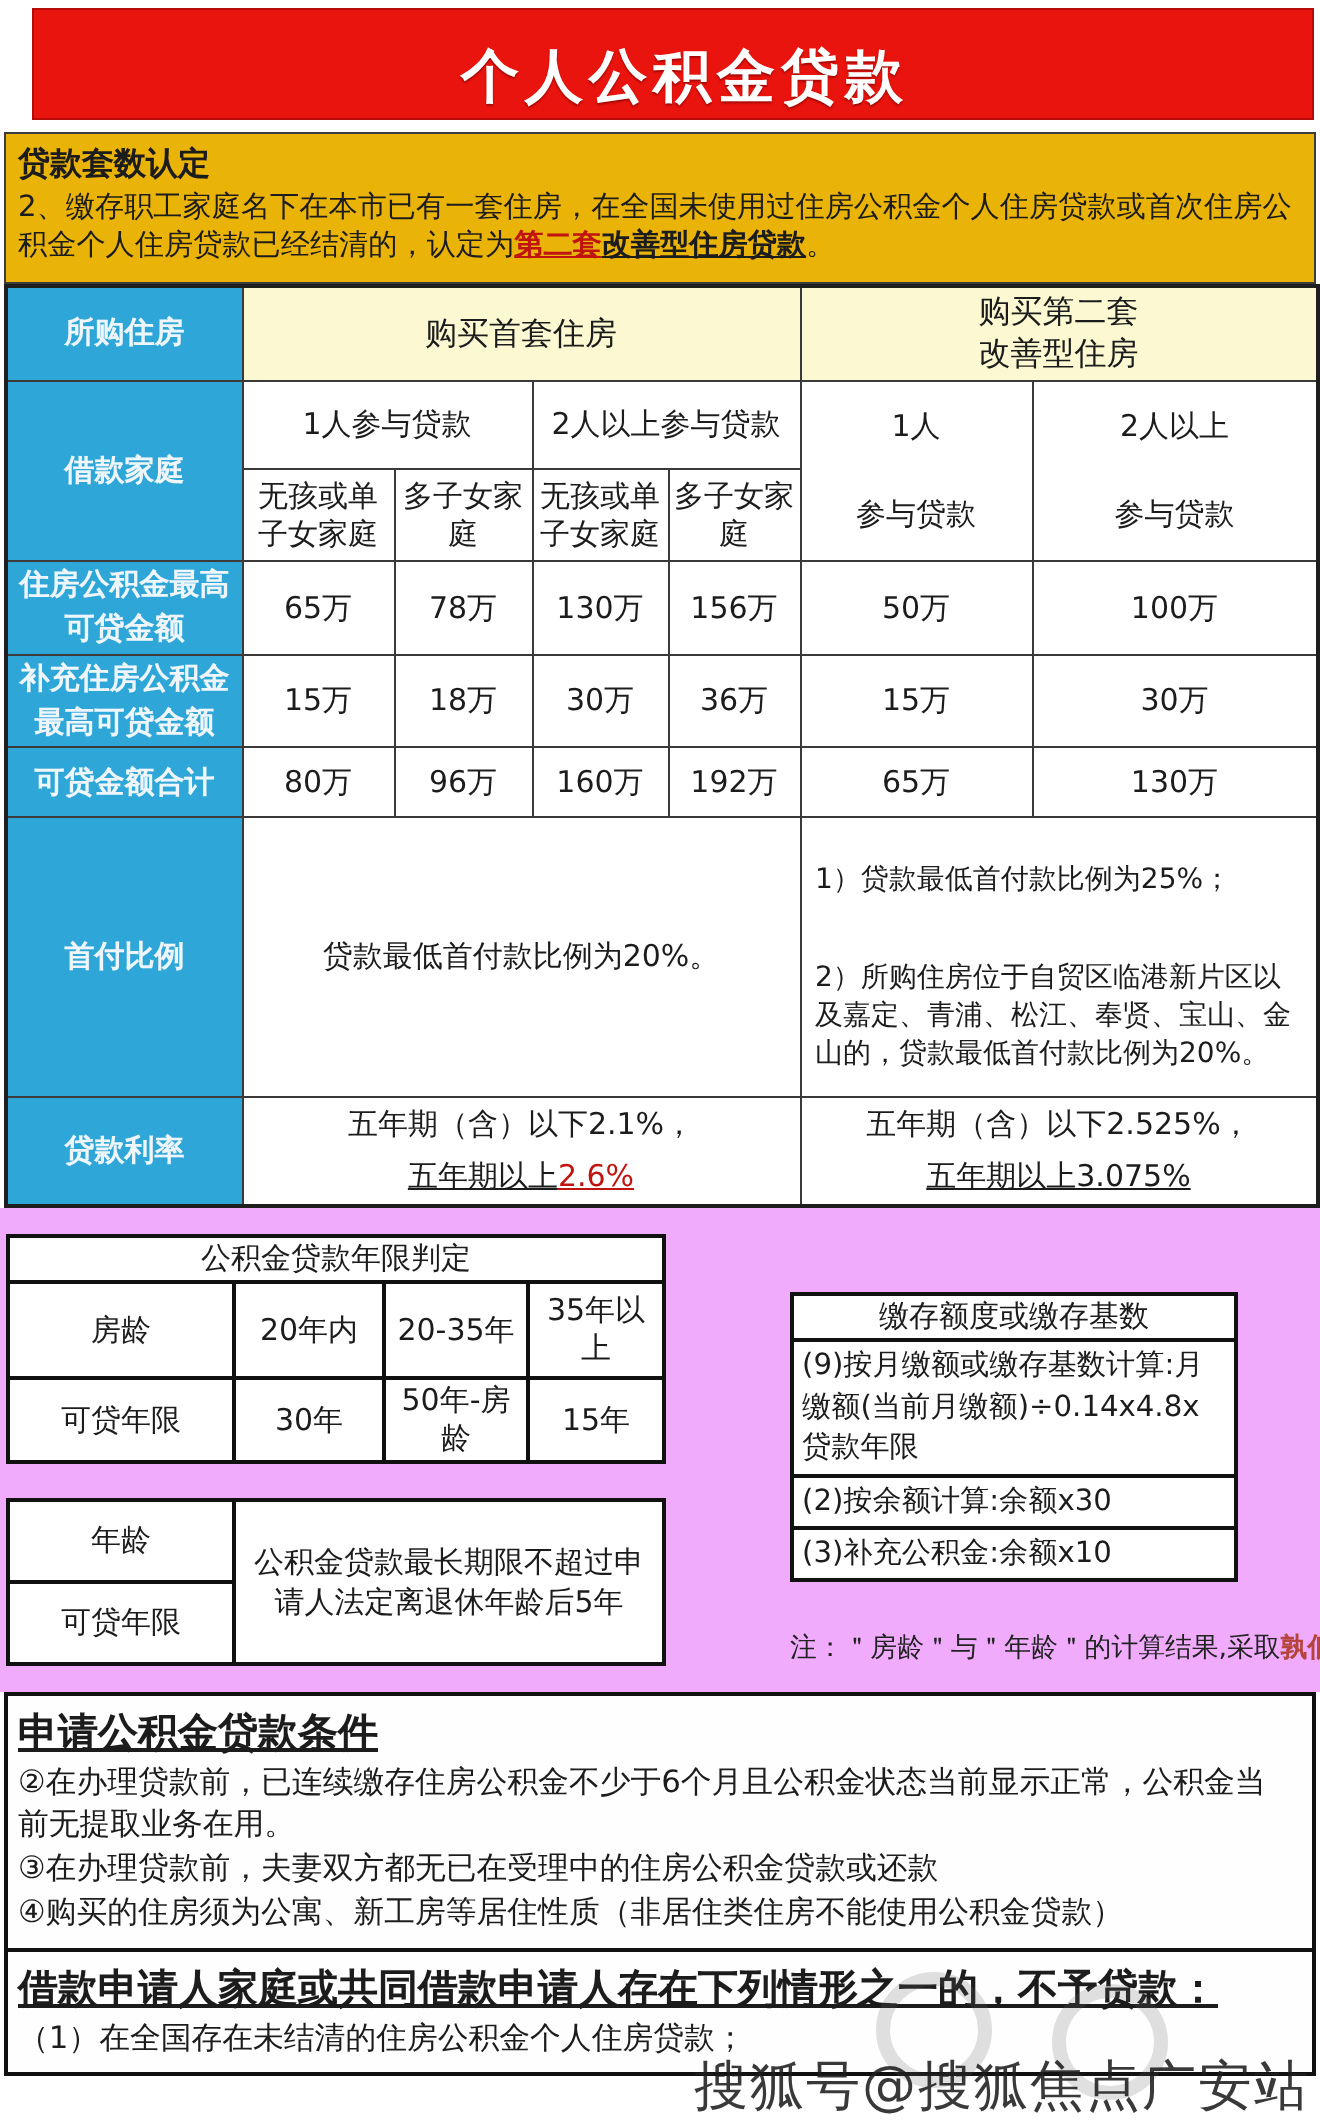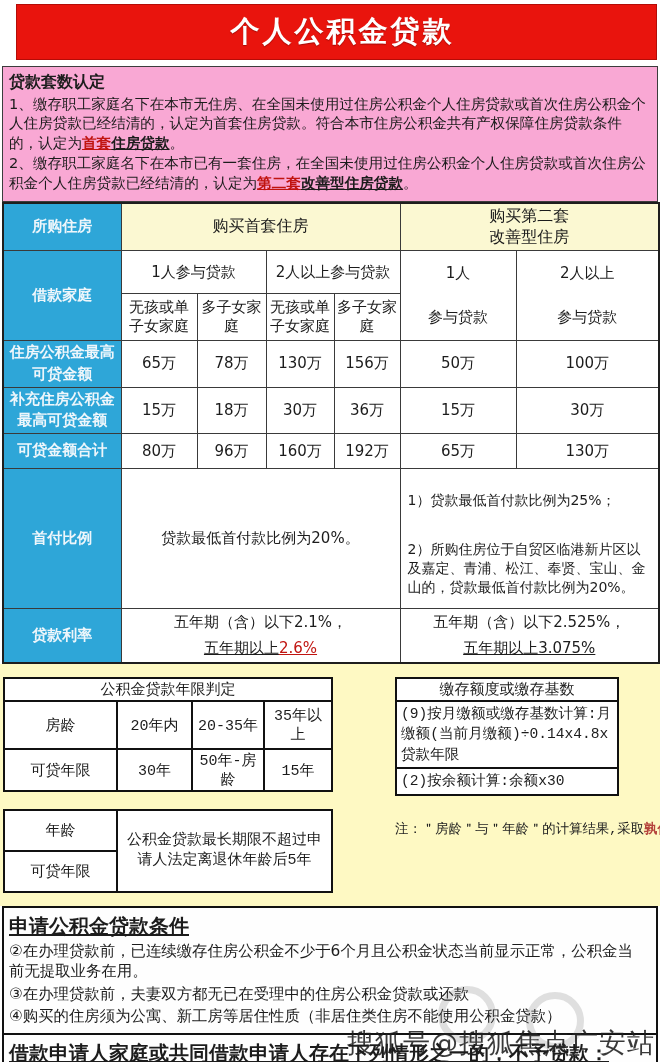--- a/index.html
+++ b/index.html
@@ -12,31 +12,31 @@
     position:relative;
     overflow:hidden;
   }
   .page { position:relative; width:660px; height:1062px; }
 
   
   .title-bar {
     margin:4px 3px 6px 16px; height:56px;
     background:#e9140d;
     border:1px solid #b40c07;
-    display:flex; align-items:center; justify-content:center;padding-left:12px;
+    display:flex; align-items:flex-end; justify-content:center;padding-left:12px;
   }
   .title-text {
     color:#ffffff; font-size:29px; font-weight:bold; letter-spacing:3px;
     text-shadow:0 1px 1px rgba(120,0,0,.6);
   }
 
   
   .intro-box {
     margin:0 2px; border:1px solid #3c3c3c;
-    padding:5px 8px 8px 6px; background:#f9a8d4;
+    padding:5px 8px 8px 6px; background:#eab308;
   }
   .intro-heading { font-weight:bold; font-size:16px; line-height:1.3; }
   .intro-p { margin:1px 0 0 0; font-size:14.6px; line-height:1.34; }
   .red-u { color:#c01410; font-weight:bold; text-decoration:underline; }
   .bold-u { font-weight:bold; text-decoration:underline; }
 
   
   table.main-table {
     width:656px; margin:0 2px; border-collapse:collapse; table-layout:fixed;
     border:2px solid #1e1e1e; background:#ffffff;
@@ -64,22 +64,22 @@
     text-align:left; vertical-align:top; padding:6px 5px 4px 7px; font-size:14px; line-height:1.35;
   }
   .dp-item1 { margin:16px 0 30px 0; }
   .dp-item2 { margin:0; }
   .rate-line { line-height:1.7; }
   .u-line { text-decoration:underline; }
   .red-txt { color:#c01410; }
 
   
   .mid-band {
-    background:#fef9c3; margin:0; padding:13px 3px 13px 3px;
-    display:flex; align-items:flex-start;font-family:Liberation Mono, monospace;
+    background:#f0abfc; margin:0; padding:13px 3px 13px 3px;
+    display:flex; align-items:flex-end;
   }
   table.sub-table { border-collapse:collapse; background:#ffffff; border:2px solid #111; }
   .sub-table td { border:2px solid #111; font-size:15px; text-align:center; padding:1px 3px; vertical-align:middle; }
   .sub-title { font-size:15px; height:23px; }
   table.term-table { width:328px; table-layout:fixed; }
   tr.term-r1 { height:48px; }
   tr.term-r2 { height:26px; }
   table.age-table { width:328px; table-layout:fixed; margin-top:17px; }
   .age-table td { height:41px; }
   .age-text { font-size:15px; line-height:1.35; padding:2px 6px; }
@@ -117,21 +117,20 @@
 <body>
 
 <div class="page">
 
   <div class="title-bar">
     <span class="title-text">个人公积金贷款</span>
   </div>
 
   <div class="intro-box">
     <div class="intro-heading">贷款套数认定</div>
-    <p class="intro-p"><span>1、缴存职工家庭名下在本市无住房、在全国未使用过住房公积金个人住房贷款或首次住房公积金个人住房贷款已经结清的，认定为首套住房贷款。符合本市住房公积金共有产权保障住房贷款条件的，认定为</span><span class="red-u">首套</span><span class="bold-u">住房贷款</span><span>。</span></p>
     <p class="intro-p"><span>2、缴存职工家庭名下在本市已有一套住房，在全国未使用过住房公积金个人住房贷款或首次住房公积金个人住房贷款已经结清的，认定为</span><span class="red-u">第二套</span><span class="bold-u">改善型住房贷款</span><span>。</span></p>
   </div>
 
   <table class="main-table">
     <colgroup>
       <col style="width:118px">
         <col style="width:76px">
         <col style="width:69px">
       <col style="width:68px">
         <col style="width:66px">
@@ -259,20 +258,23 @@
         <tbody>
             <tr>
               <td class="sub-title">缴存额度或缴存基数</td>
             </tr>
         <tr>
               <td class="dep-item">(9)按月缴额或缴存基数计算:月缴额(当前月缴额)÷0.14x4.8x贷款年限</td>
             </tr>
         <tr>
               <td class="dep-item">(2)按余额计算:余额x30</td>
             </tr>
+        <tr>
+              <td class="dep-item">(3)补充公积金:余额x10</td>
+            </tr>
       </tbody>
         </table>
       <div class="note"><span>注：＂房龄＂与＂年龄＂的计算结果,采取</span><span class="note-red">孰低原则</span></div>
     </div>
   </div>
 
   <div class="bottom-box box1">
     <div class="b-heading">申请公积金贷款条件</div>
     <p>②在办理贷款前，已连续缴存住房公积金不少于6个月且公积金状态当前显示正常，公积金当前无提取业务在用。</p>
     <p>③在办理贷款前，夫妻双方都无已在受理中的住房公积金贷款或还款</p>

